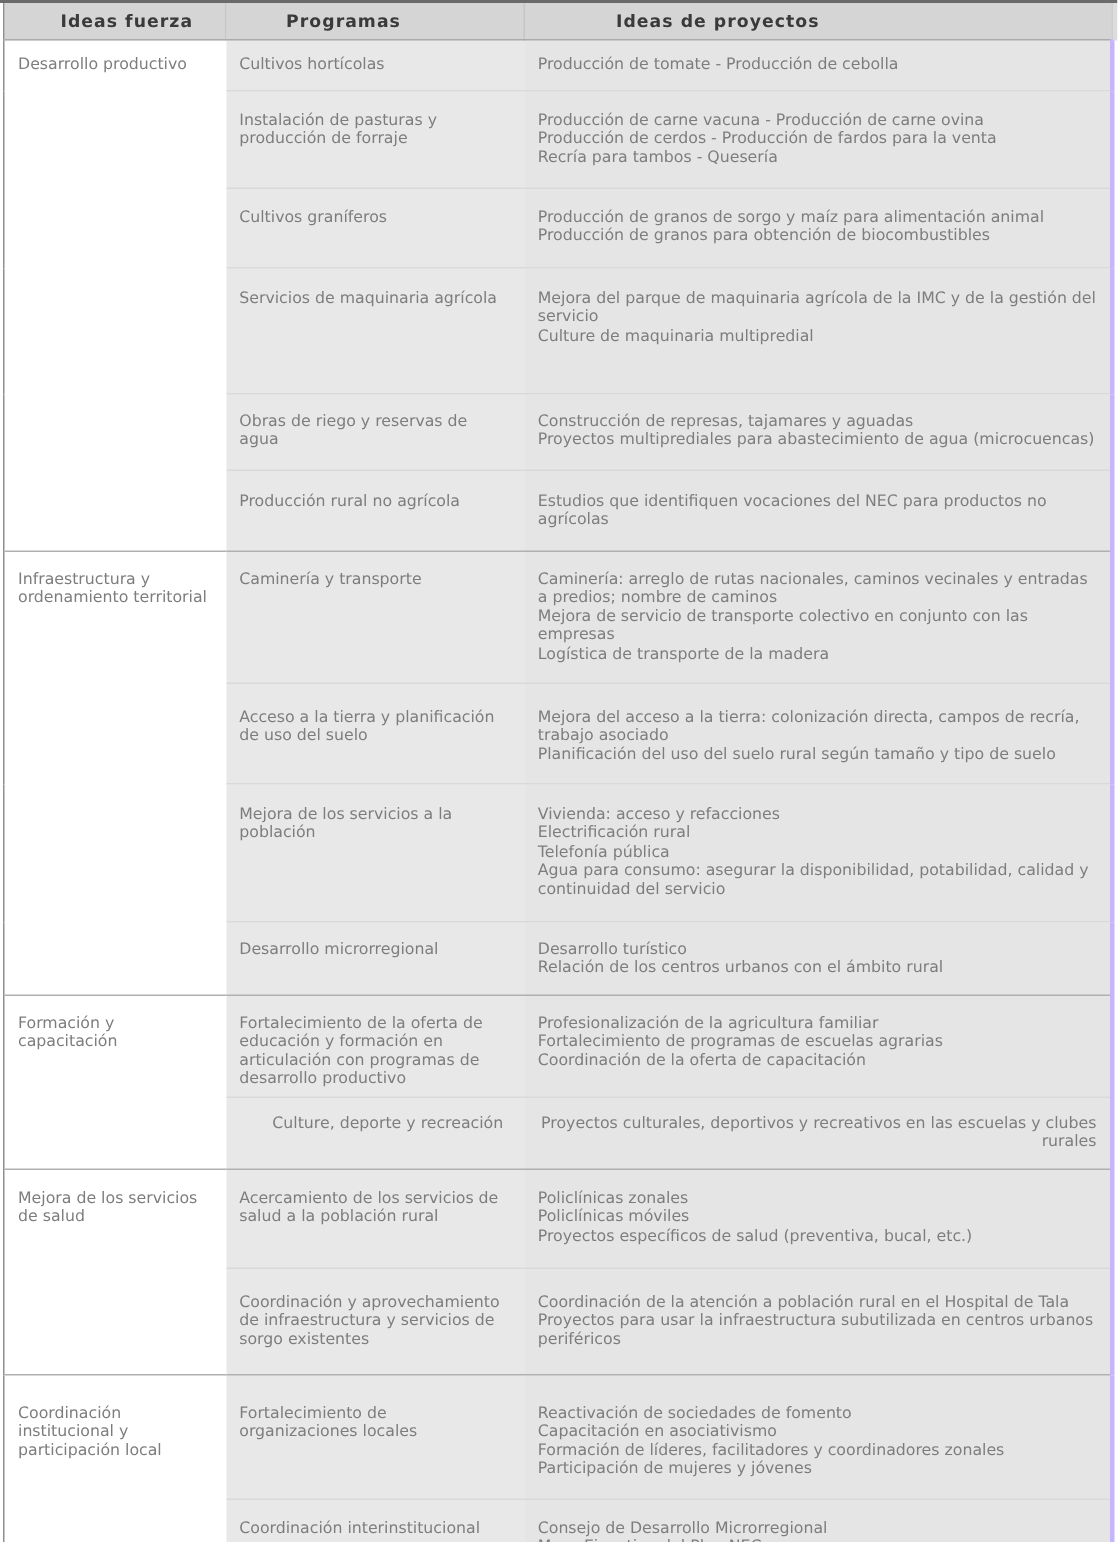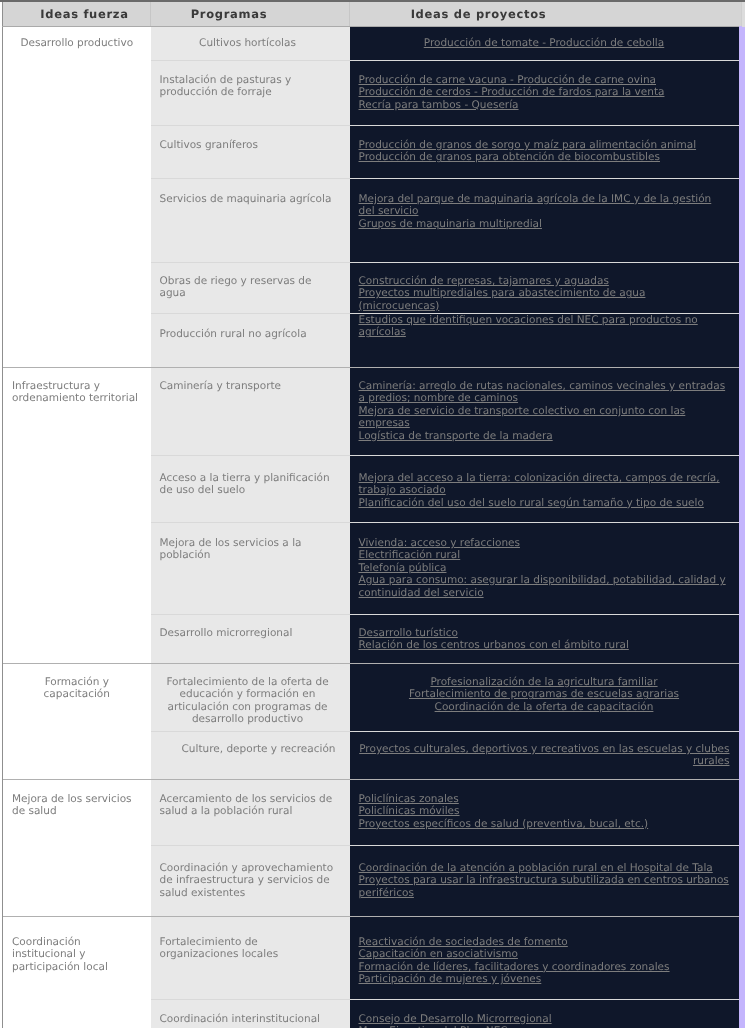--- a/index.html
+++ b/index.html
@@ -25,36 +25,36 @@
   }
   th.hdr span { display:inline-block; position:relative; }
   th.hdr.h1 span { left:-12px; }
   th.hdr.h2 span { left:-21px; }
   th.hdr.h3 span { left:-67px; }
   th.hdr.first { border-left:1px solid #8f8f8f;padding-left:40px; }
   th.hdr.last { border-right:1px solid #cfcfcf; }
   td { vertical-align:top; font-size:10.5px; line-height:12.4px; padding:0 9px 0 9px; color:#7d7d7d; }
   td.c1 { background:#ffffff; border-left:1px solid #8f8f8f; }
   td.c2 { background:#e8e8e8; padding-right:14px; }
-  td.c3 { background:#0f172a; border-right:6px solid #c4b5fd;text-decoration:underline; }
+  td.c3 { background:#e5e5e5; border-right:3px solid #c4b5fd; }
   .cellinner { }
   tr.gs td.c1, tr.gs td.c2, tr.gs td.c3 { border-top:1px solid #b0b0b0; }
   tr.rs td.c2, tr.rs td.c3 { border-top:1px solid #d9d9d9; }
 
-  tbody tr:nth-child(1) { height:34px;text-align:center; }
+  tbody tr:nth-child(1) { height:34px; }
   tbody tr:nth-child(2) { height:65px; }
   tbody tr:nth-child(3) { height:53px; }
   tbody tr:nth-child(4) { height:84px; }
   tbody tr:nth-child(5) { height:51px; }
   tbody tr:nth-child(6) { height:54px; }
   tbody tr:nth-child(7) { height:88px; }
   tbody tr:nth-child(8) { height:67px; }
   tbody tr:nth-child(9) { height:92px; }
   tbody tr:nth-child(10) { height:49px; }
-  tbody tr:nth-child(11) { height:68px;text-align:center; }
+  tbody tr:nth-child(11) { height:68px; }
   tbody tr:nth-child(12) { height:48px;text-align:right; }
   tbody tr:nth-child(13) { height:66px; }
   tbody tr:nth-child(14) { height:71px; }
   tbody tr:nth-child(15) { height:83px; }
   tbody tr:nth-child(16) { height:46px; }
 </style>
 </head>
 <body>
 
 <div class="page">
@@ -110,41 +110,41 @@
             </div>
           </td>
       </tr>
       <tr class="rs">
         <td class="c2">
             <div class="cellinner" style="margin-top: 14px;"><span>Servicios de maquinaria agrícola</span></div>
           </td>
         <td class="c3">
             <div class="cellinner" style="margin-top: 14px;">
               <div class="line">Mejora del parque de maquinaria agrícola de la IMC y de la gestión del servicio</div>
-              <div class="line">Grupos de maquinaria multipredial</div>
+              <div class="line">Culture de maquinaria multipredial</div>
             </div>
           </td>
       </tr>
       <tr class="rs">
         <td class="c2">
             <div class="cellinner" style="margin-top: 12px;"><span>Obras de riego y reservas de agua</span></div>
           </td>
         <td class="c3">
             <div class="cellinner" style="margin-top: 12px;">
               <div class="line">Construcción de represas, tajamares y aguadas</div>
               <div class="line">Proyectos multiprediales para abastecimiento de agua (microcuencas)</div>
             </div>
           </td>
       </tr>
       <tr class="rs">
         <td class="c2">
             <div class="cellinner" style="margin-top: 14px;"><span>Producción rural no agrícola</span></div>
           </td>
         <td class="c3">
-            <div class="cellinner" style="">
+            <div class="cellinner" style="margin-top: 14px;">
               <div class="line">Estudios que identifiquen vocaciones del NEC para productos no agrícolas</div>
             </div>
           </td>
       </tr>
       <tr class="gs">
         <td class="c1" rowspan="4">
             <div class="cellinner" style="margin-top: 12px;"><span>Infraestructura y ordenamiento territorial</span></div>
           </td>
         <td class="c2">
             <div class="cellinner" style="margin-top: 12px;"><span>Caminería y transporte</span></div>
@@ -227,21 +227,21 @@
         <td class="c3">
             <div class="cellinner" style="margin-top: 13px;">
               <div class="line">Policlínicas zonales</div>
               <div class="line">Policlínicas móviles</div>
               <div class="line">Proyectos específicos de salud (preventiva, bucal, etc.)</div>
             </div>
           </td>
       </tr>
       <tr class="rs">
         <td class="c2">
-            <div class="cellinner" style="margin-top: 16px;"><span>Coordinación y aprovechamiento de infraestructura y servicios de salud existentes</span></div>
+            <div class="cellinner" style="margin-top: 16px;"><span>Coordinación y aprovechamiento de infraestructura y servicios de sorgo existentes</span></div>
           </td>
         <td class="c3">
             <div class="cellinner" style="margin-top: 16px;">
               <div class="line">Coordinación de la atención a población rural en el Hospital de Tala</div>
               <div class="line">Proyectos para usar la infraestructura subutilizada en centros urbanos periféricos</div>
             </div>
           </td>
       </tr>
       <tr class="gs">
         <td class="c1" rowspan="2">

